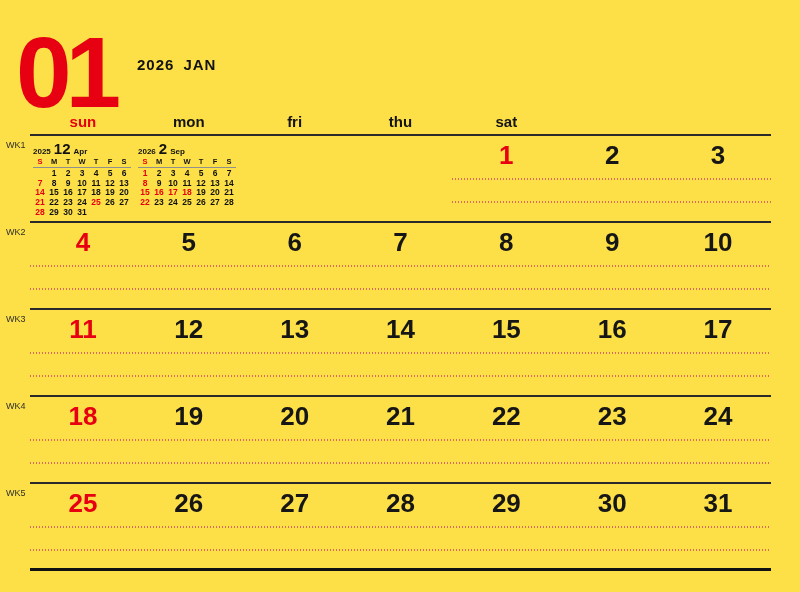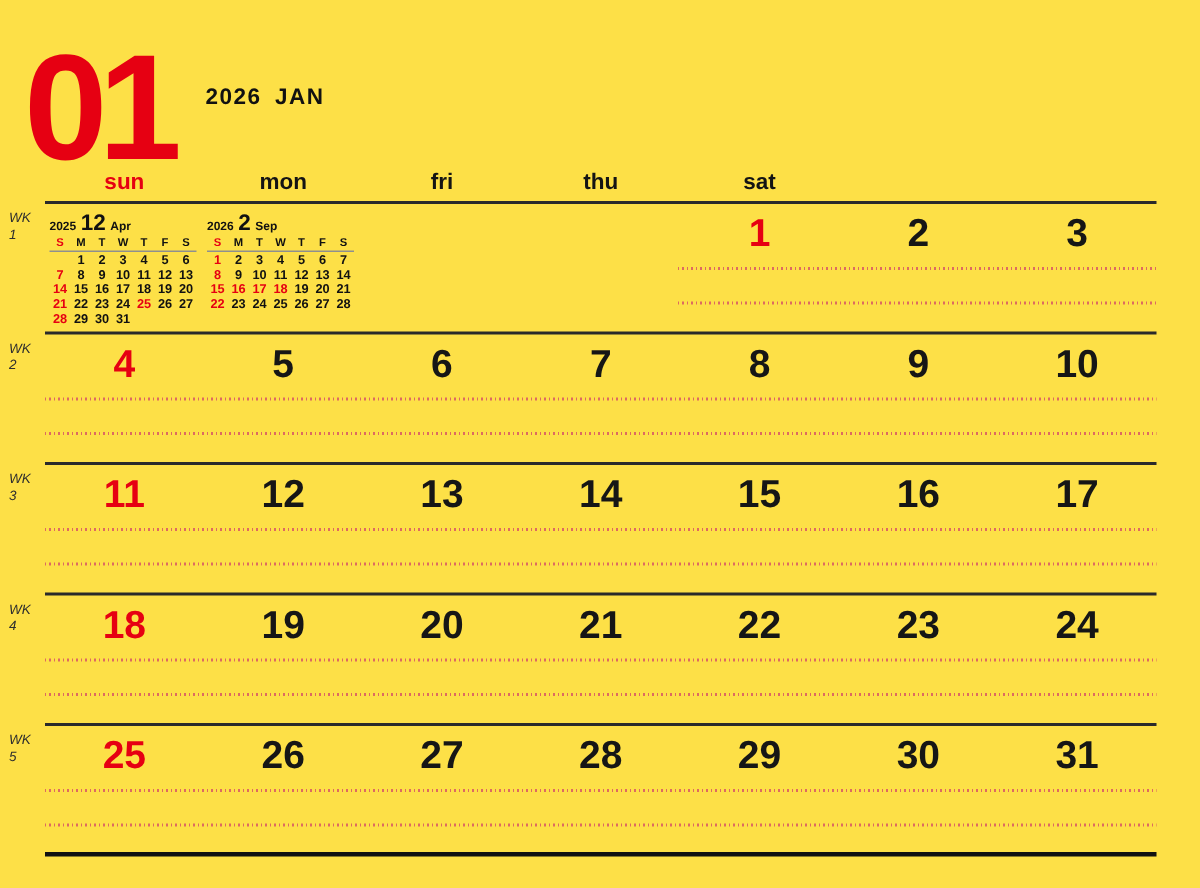--- a/index.html
+++ b/index.html
@@ -32,22 +32,22 @@
   .calendar{position:absolute;left:30px;top:134px;width:741px;height:440px;}
   .week{
     position:absolute;left:0;width:741px;height:87px;
     border-top:2.5px solid #2a2a2a;box-sizing:border-box;
   }
   .week-0{top:0;}.week-1{top:87px;}.week-2{top:174px;}.week-3{top:261px;}.week-4{top:348px;}
   .bottom-line{position:absolute;left:0;top:434px;width:741px;height:3px;background:#111;}
 
   .wk-label{
     position:absolute;left:-24px;top:4px;width:22px;
-    display:flex;flex-direction:column;align-items:flex-start;
-    font-size:9px;font-style:italic;line-height:1.25;color:#2e2e2e;
+    display:flex;flex-direction:row;align-items:flex-end;
+    font-size:9px;line-height:1.25;color:#2e2e2e;
   }
   .dates{
     position:absolute;left:0;top:4px;width:100%;
     display:grid;grid-template-columns:repeat(7,1fr);
     font-size:26px;font-weight:bold;text-align:center;color:#161616;
   }
   .note-line{
     position:absolute;left:0;width:741px;height:2px;
     background:repeating-linear-gradient(90deg,#dd6a60 0 1px,rgba(0,0,0,0) 1px 3px);
   }

